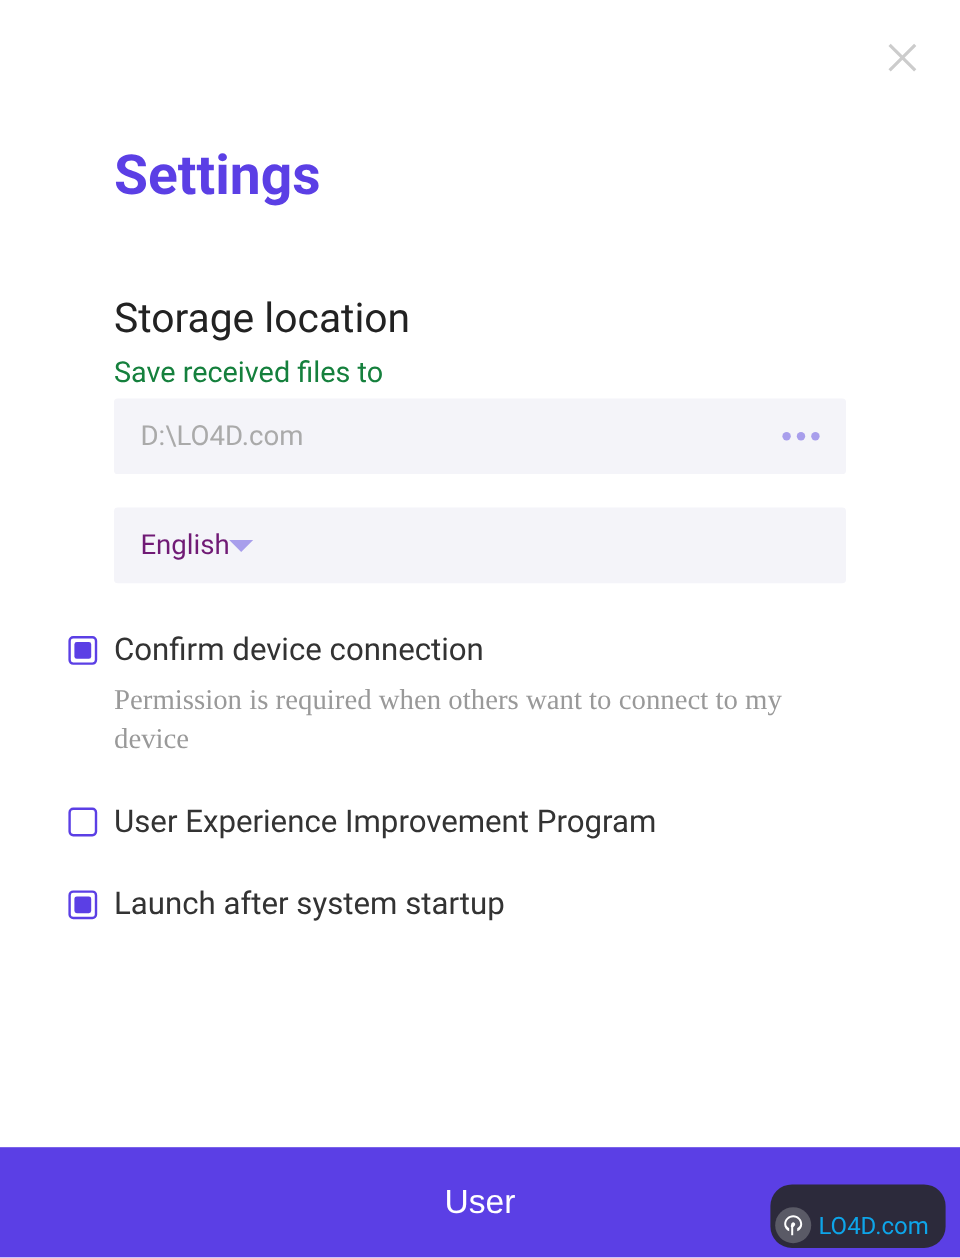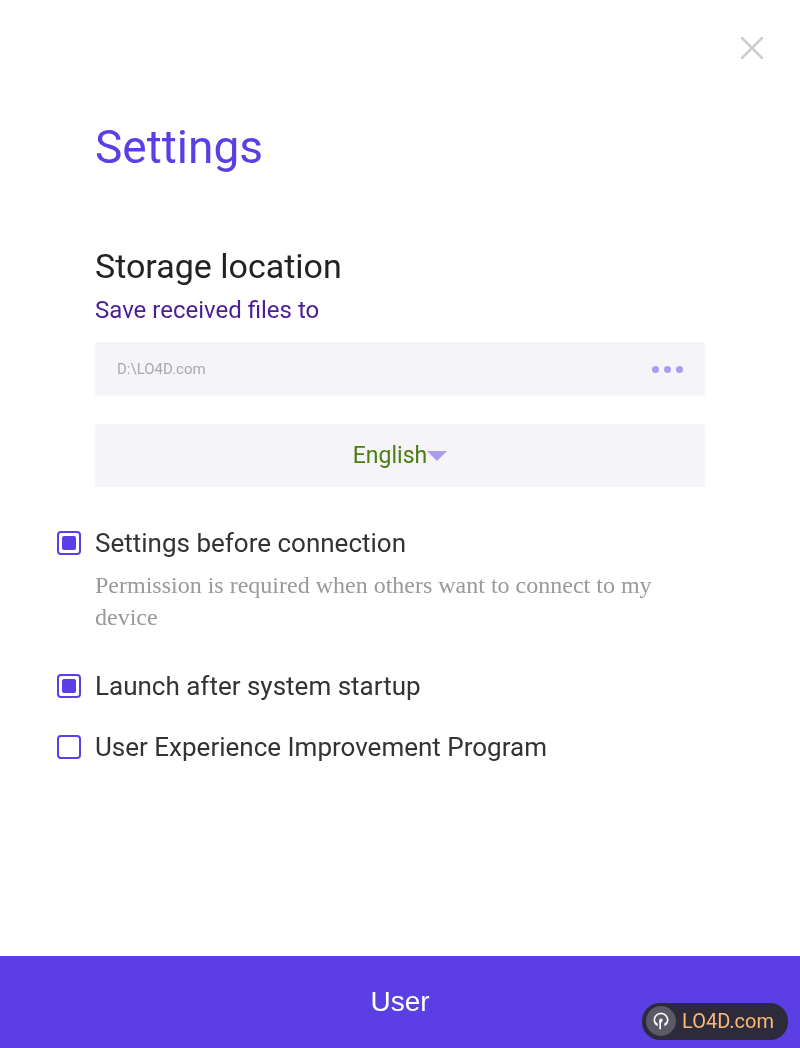--- a/index.html
+++ b/index.html
@@ -30,43 +30,43 @@
       width: 32px;
       height: 32px;
       stroke: #cccccc;
       stroke-width: 2;
     }
     .settings-container {
       padding: 120px 95px 0 95px;
     }
     .page-title {
       font-size: 46px;
-      font-weight: 400;
+      font-weight: 700;
       color: #5b3fe5;
       margin-bottom: 72px;
     }
     .section-label {
       font-size: 34px;
       color: #222222;
       margin-bottom: 10px;
       font-weight: 400;
     }
     .section-sublabel {
       font-size: 24px;
-      color: #4c1d95;
-      margin-bottom: 18px;
+      color: #15803d;
+      margin-bottom: 8px;
       font-weight: 400;
     }
     .input-field {
       width: 100%;
       background: #f4f4f9;
       border: none;
       border-radius: 3px;
       padding: 18px 22px;
-      font-size: 15px;
+      font-size: 23px;
       color: #aaaaaa;
       display: flex;
       align-items: center;
       justify-content: space-between;
       margin-bottom: 28px;
     }
     .input-field-value {
       color: #aaaaaa;
     }
     .more-dots {
@@ -80,24 +80,24 @@
       border-radius: 50%;
       background: #a89eec;
     }
     .dropdown-field {
       width: 100%;
       background: #f4f4f9;
       border: none;
       border-radius: 3px;
       padding: 18px 22px;
       font-size: 23px;
-      color: #4d7c0f;
-      display: flex;
-      align-items: center;
-      justify-content: center;
+      color: #701a75;
+      display: flex;
+      align-items: center;
+      justify-content: flex-start;
       margin-bottom: 40px;
       cursor: pointer;
     }
     .chevron-down {
       width: 0;
       height: 0;
       border-left: 10px solid transparent;
       border-right: 10px solid transparent;
       border-top: 10px solid #a89eec;
     }
@@ -160,23 +160,23 @@
       font-size: 28px;
       font-weight: 400;
       cursor: pointer;
       text-align: center;
     }
     .watermark {
       position: absolute;
       bottom: 8px;
       right: 12px;
       background: rgba(40, 40, 45, 0.92);
-      color: #fdba74;
+      color: #0ea5e9;
       font-size: 20px;
-      padding: 6px 14px 7px 40px;
+      padding: 22px 14px 7px 40px;
       border-radius: 18px;
       display: flex;
       align-items: center;
     }
     .watermark-icon {
       position: absolute;
       left: 4px;
       width: 30px;
       height: 30px;
       border-radius: 50%;
@@ -214,36 +214,36 @@
   </div>
 
   <div class="dropdown-field">
     <span>English</span>
     <div class="chevron-down"></div>
   </div>
 
   <div class="checkbox-row spaced">
     <div class="checkbox checked"></div>
     <div class="checkbox-content">
-      <div class="checkbox-label">Settings before connection</div>
+      <div class="checkbox-label">Confirm device connection</div>
       <div class="checkbox-description">Permission is required when others want to connect to my device</div>
+    </div>
+  </div>
+
+  <div class="checkbox-row spaced">
+    <div class="checkbox"></div>
+    <div class="checkbox-content">
+      <div class="checkbox-label">User Experience Improvement Program</div>
     </div>
   </div>
 
   <div class="checkbox-row">
     <div class="checkbox checked"></div>
     <div class="checkbox-content">
       <div class="checkbox-label">Launch after system startup</div>
-    </div>
-  </div>
-
-  <div class="checkbox-row spaced">
-    <div class="checkbox"></div>
-    <div class="checkbox-content">
-      <div class="checkbox-label">User Experience Improvement Program</div>
     </div>
   </div>
 </div>
 
 <button class="save-button">User</button>
 
 <div class="watermark">
   <div class="watermark-icon">
     <svg viewBox="0 0 24 24" fill="#ffffff">
       <path d="M12 2 C7 2 3 6 3 11 C3 14 5 17 8 18 L8 15 C6 14 5 12 5 11 C5 7 8 4 12 4 C16 4 19 7 19 11 C19 12 18 14 16 15 L16 18 C19 17 21 14 21 11 C21 6 17 2 12 2 Z M10 11 C10 10 11 9 12 9 C13 9 14 10 14 11 C14 12 13 13 12 14 L12 22 L10 22 L10 14 C9 13 10 12 10 11 Z"></path>

